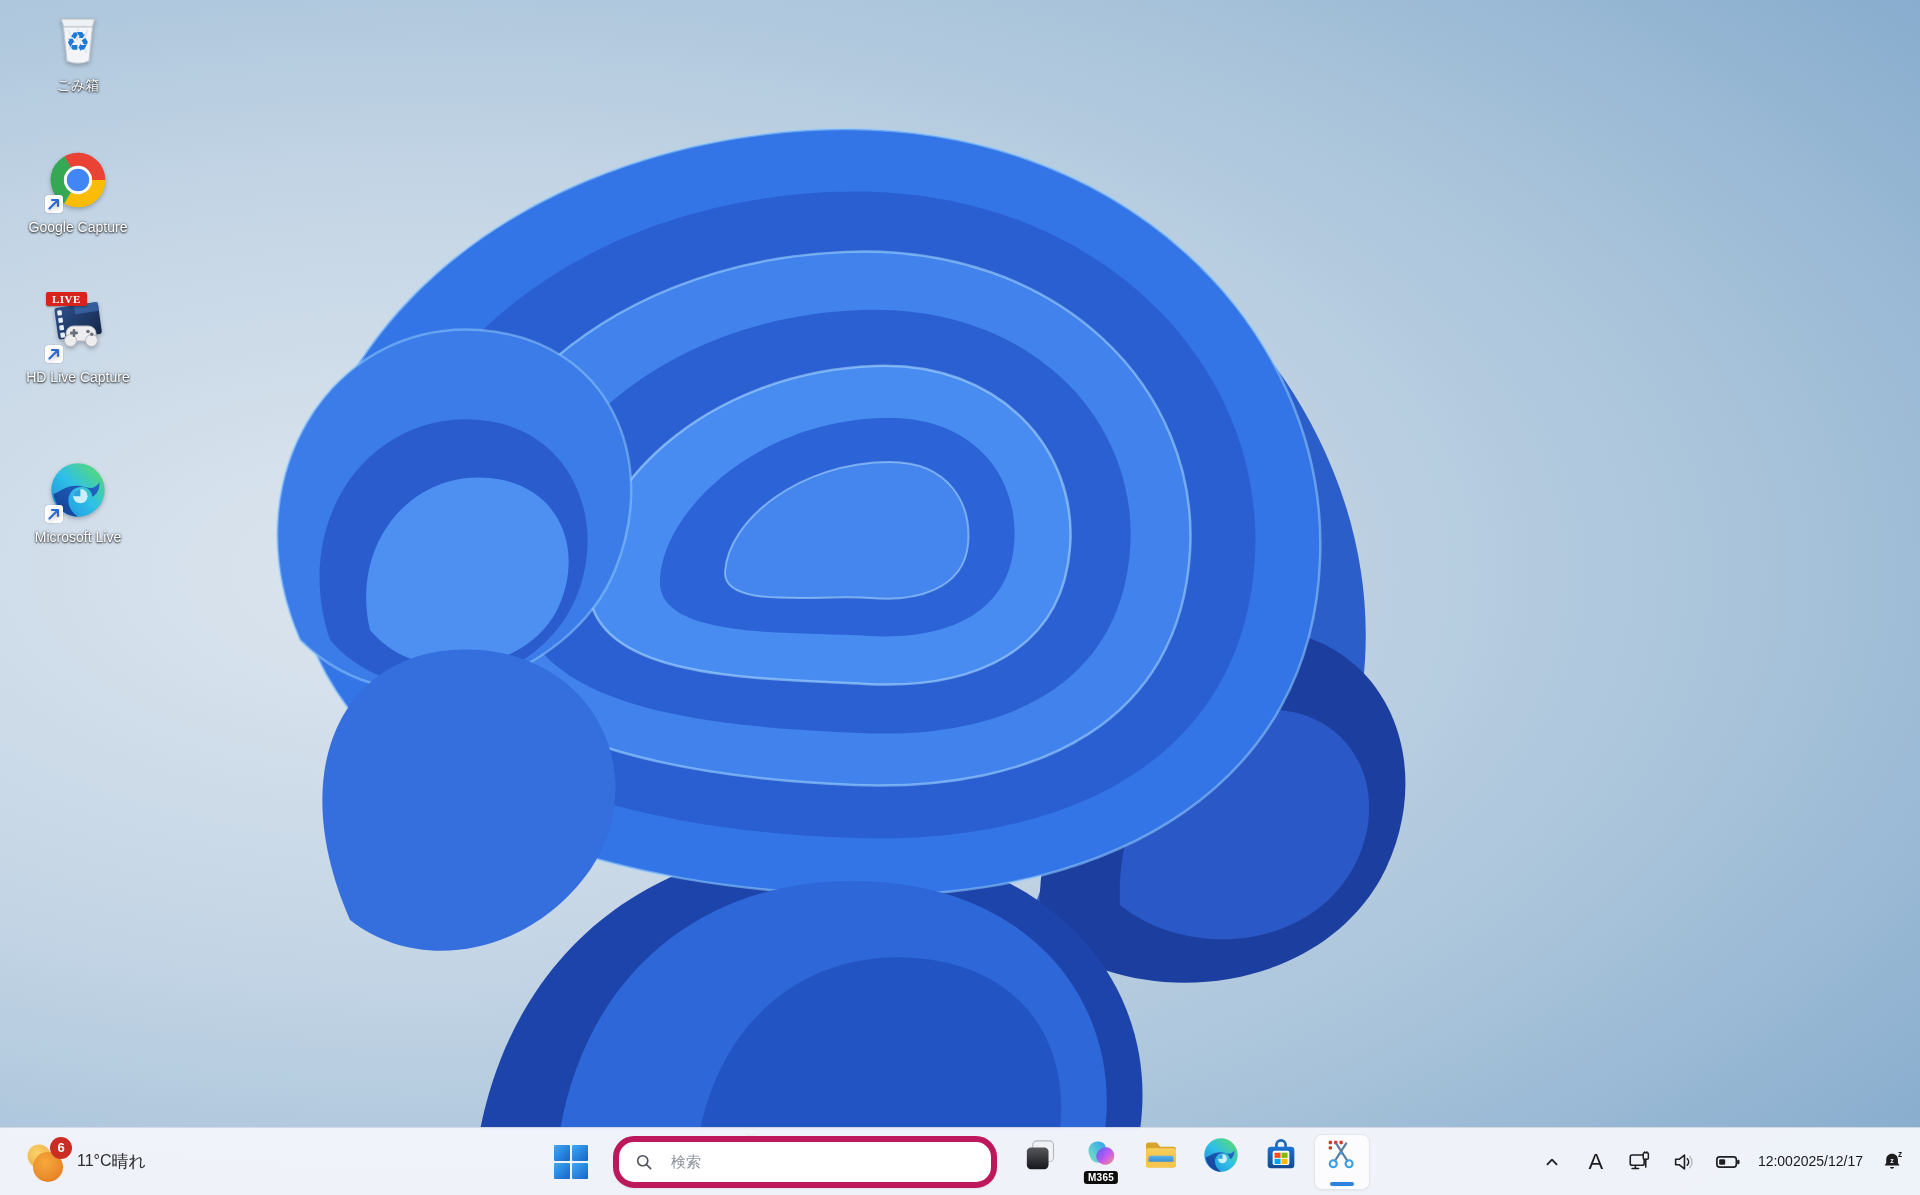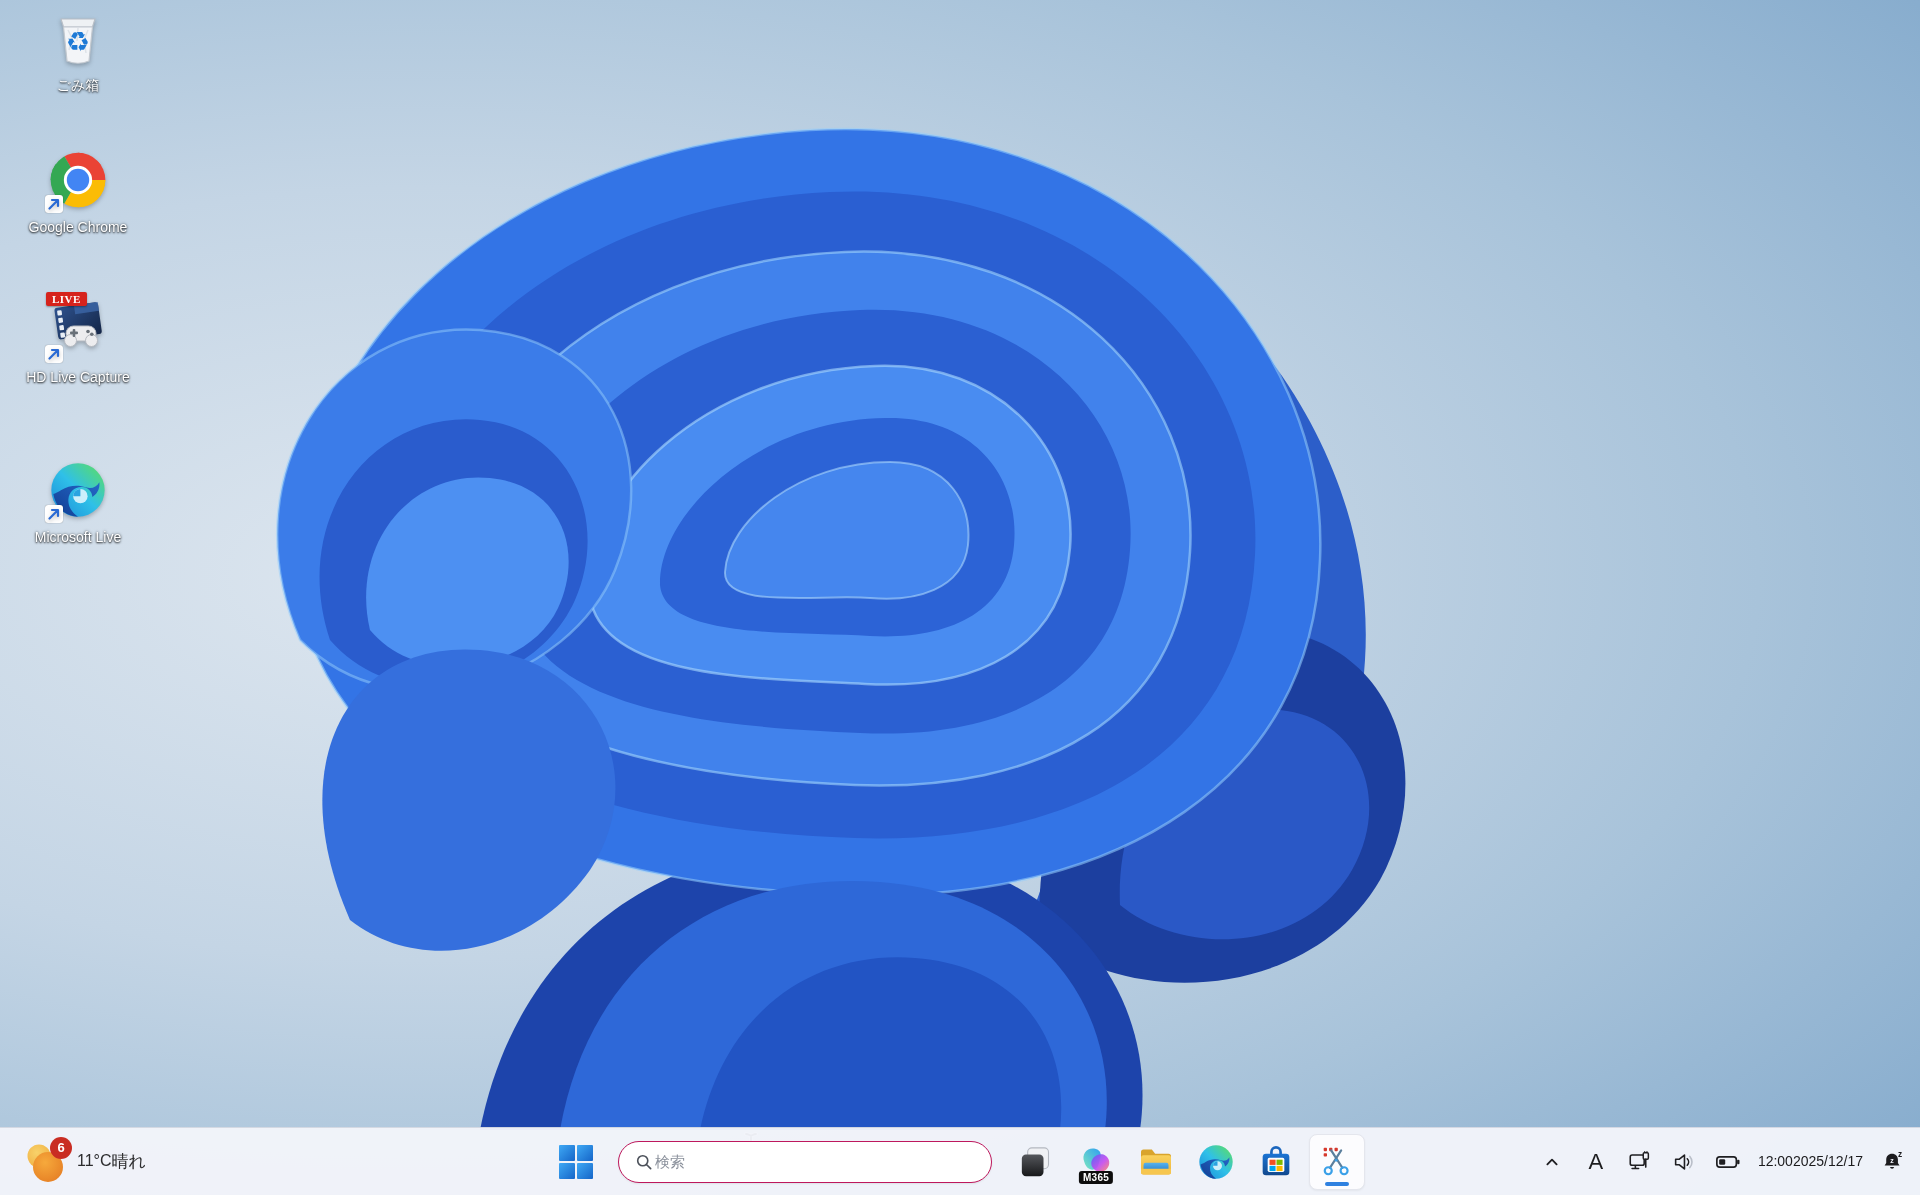--- a/index.html
+++ b/index.html
@@ -28,28 +28,28 @@
 
   .weather{display:flex;align-items:center;gap:9px;padding:5px 10px;border-radius:6px;cursor:pointer;}
   .sun-wrap{position:relative;width:46px;height:46px;}
   .weather-badge{position:absolute;top:-2px;right:-4px;width:22px;height:22px;border-radius:50%;
     background:#c92d23;color:#fff;font-size:13px;font-weight:bold;display:flex;align-items:center;justify-content:center;}
   .weather-text{display:flex;flex-direction:row;line-height:1.25;color:#2c2c2e;}
   .weather-temp{font-size:16px;}
   .weather-cond{font-size:17px;}
 
   .start-btn{width:48px;height:48px;border-radius:8px;display:flex;align-items:center;justify-content:center;cursor:pointer;}
-  .search-pill{width:340px;height:40px;margin:0 14px 0 18px;background:#fff;border:1px solid #be185d;border-radius:21px;
-    display:flex;align-items:center;gap:0;padding:0 16px;box-shadow:0 1px 2px rgba(0,0,0,.07);cursor:text;}
+  .search-pill{width:340px;height:40px;margin:0 14px 0 18px;background:#fff;border:6px solid #be185d;border-radius:21px;
+    display:flex;align-items:center;gap:16px;padding:0 16px;box-shadow:0 1px 2px rgba(0,0,0,.07);cursor:text;}
   .search-pill input{flex:1;border:none;outline:none;background:transparent;font-size:15px;color:#333;
     font-family:"Liberation Sans","DejaVu Sans",sans-serif;}
   .search-pill input::placeholder{color:#8b919c;}
 
   .app-btn{width:54px;height:54px;margin:0 3px;border-radius:8px;position:relative;
-    display:flex;align-items:center;justify-content:center;cursor:pointer;}
+    display:flex;align-items:flex-start;justify-content:center;cursor:pointer;}
   .app-btn svg{width:40px;height:40px;display:block;}
   .app-btn.active{background:#fcfcfe;border:1px solid #e4e6ed;box-shadow:0 1px 2px rgba(0,0,0,.05);}
   .app-btn .indicator{position:absolute;bottom:3px;left:50%;transform:translateX(-50%);
     width:24px;height:4px;border-radius:2px;background:#2f81e0;}
   .m365-badge{position:absolute;bottom:5px;left:50%;transform:translateX(-50%);background:#0d0d0d;color:#fff;
     font-size:10px;font-weight:bold;padding:1px 4px;border-radius:3px;letter-spacing:.3px;}
 
   .tray-btn{height:44px;min-width:32px;padding:0 5px;border-radius:6px;display:flex;align-items:center;
     justify-content:center;cursor:pointer;}
   .ime{font-size:22px;color:#1d1d1f;}
@@ -115,21 +115,21 @@
         </g>
         <circle cx="24" cy="24" r="10.6" fill="#fff"></circle>
         <circle cx="24" cy="24" r="8.4" fill="#4285f4"></circle>
       </svg>
       <span class="shortcut">
         <svg viewBox="0 0 18 18" width="14" height="14">
             <path d="M4.5 13.5 L12.5 5.5 M7 5 h6 v6" stroke="#2a6ad4" stroke-width="2.2" fill="none" stroke-linecap="round" stroke-linejoin="round"></path>
           </svg>
       </span>
     </div>
-    <div class="desk-label">Google Chrome</div>
+    <div class="desk-label">Google Capture</div>
   </div>
 
   <div class="desk-icon" style="top:298px;">
     <div class="glyph">
       <svg viewBox="0 0 64 64">
         <defs>
           <linearGradient id="hdFilm" x1="0" y1="0" x2="1" y2="1">
             <stop offset="0" stop-color="#2e528f"></stop>
               <stop offset="1" stop-color="#142647"></stop>
           </linearGradient>

